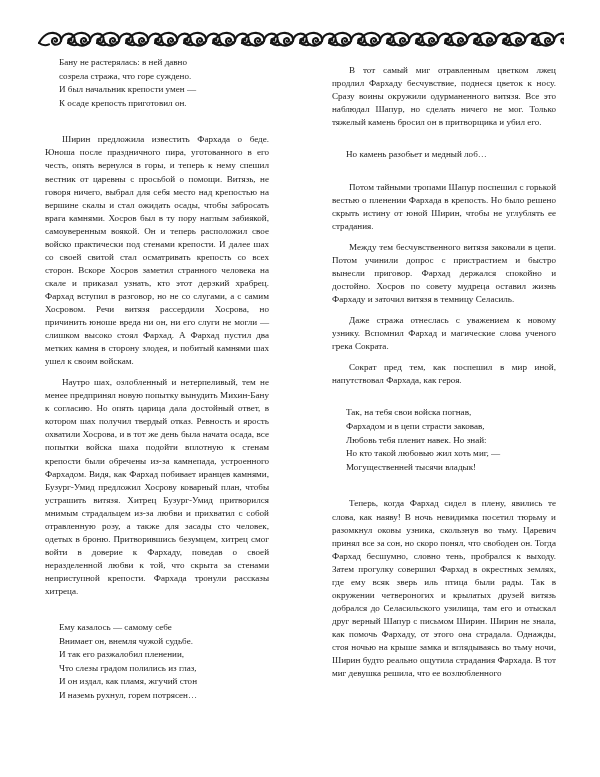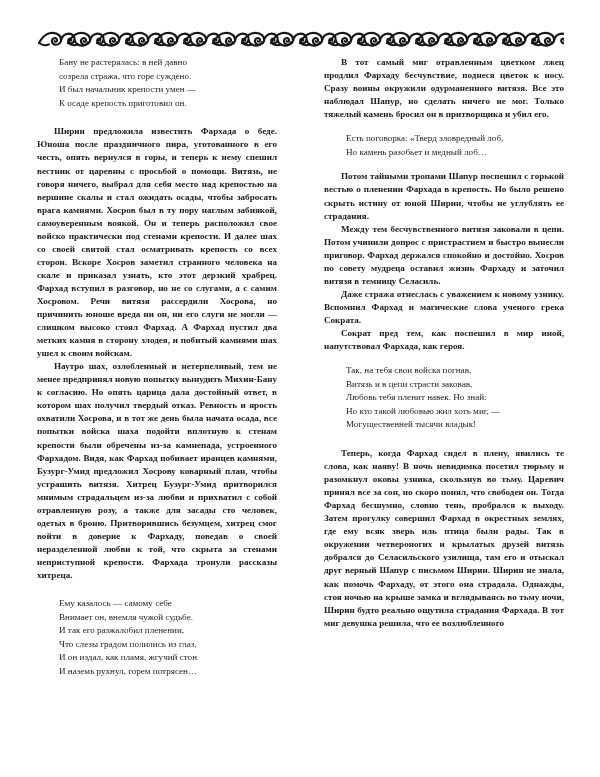--- a/index.html
+++ b/index.html
@@ -54,24 +54,23 @@
   .col {
     width: 240px;
     font-size: 9.1px;
     line-height: 13.05px;
     text-align: justify;
     text-justify: inter-word;
     hyphens: manual;
   }
 
   .para {
-    margin: 0;
+    margin: 8px;
     text-indent: 17px;
     text-align: justify;
-    font-weight: bold;
   }
 
   
   .verse {
     margin: 0;
     padding-left: 22px;
     text-align: left;
     line-height: 13.6px;
   }
   .verse .vline {
@@ -164,39 +163,38 @@
 
     </div>
 
     <div class="col">
 
       <p class="para">В тот самый миг отравленным цветком лжец продлил Фархаду бесчувствие, поднеся цветок к носу. Сразу воины окружили одурманенного витязя. Все это наблюдал Шапур, но сделать ничего не мог. Только тяжелый камень бросил он в притворщика и убил его.</p>
 
       <div class="gap-md"></div>
 
       <div class="verse">
-        <span class="vline">Есть поговорка: «Тверд зловредный лоб,</span>
         <span class="vline">Но камень разобьет и медный лоб…</span>
       </div>
 
       <div class="gap-md"></div>
 
       <p class="para">Потом тайными тропами Шапур поспешил с горькой вестью о пленении Фархада в крепость. Но было решено скрыть истину от юной Ширин, чтобы не углублять ее страдания.</p>
 
       <p class="para">Между тем бесчувственного витязя заковали в цепи. Потом учинили допрос с пристрастием и быстро вынесли приговор. Фархад держался спокойно и достойно. Хосров по совету мудреца оставил жизнь Фархаду и заточил витязя в темницу Селасиль.</p>
 
       <p class="para">Даже стража отнеслась с уважением к новому узнику. Вспомнил Фархад и магические слова ученого грека Сократа.</p>
 
       <p class="para">Сократ пред тем, как поспешил в мир иной, напутствовал Фархада, как героя.</p>
 
       <div class="gap-md"></div>
 
       <div class="verse">
         <span class="vline">Так, на тебя свои войска погнав,</span>
-        <span class="vline">Витязь и в цепи страсти заковав,</span>
+        <span class="vline">Фархадом и в цепи страсти заковав,</span>
         <span class="vline">Любовь тебя пленит навек. Но знай:</span>
         <span class="vline">Но кто такой любовью жил хоть миг, —</span>
         <span class="vline">Могущественней тысячи владык!</span>
       </div>
 
       <div class="gap-lg"></div>
 
       <p class="para">Теперь, когда Фархад сидел в плену, явились те слова, как наяву! В ночь невидимка посетил тюрьму и разомкнул оковы узника, скользнув во тьму. Царевич принял все за сон, но скоро понял, что свободен он. Тогда Фархад бесшумно, словно тень, пробрался к выходу. Затем прогулку совершил Фархад в окрестных землях, где ему всяк зверь иль птица были рады. Так в окружении четвероногих и крылатых друзей витязь добрался до Селасильского узилища, там его и отыскал друг верный Шапур с письмом Ширин. Ширин не знала, как помочь Фархаду, от этого она страдала. Однажды, стоя ночью на крыше замка и вглядываясь во тьму ночи, Ширин будто реально ощутила страдания Фархада. В тот миг девушка решила, что ее возлюбленного</p>
 
     </div>

